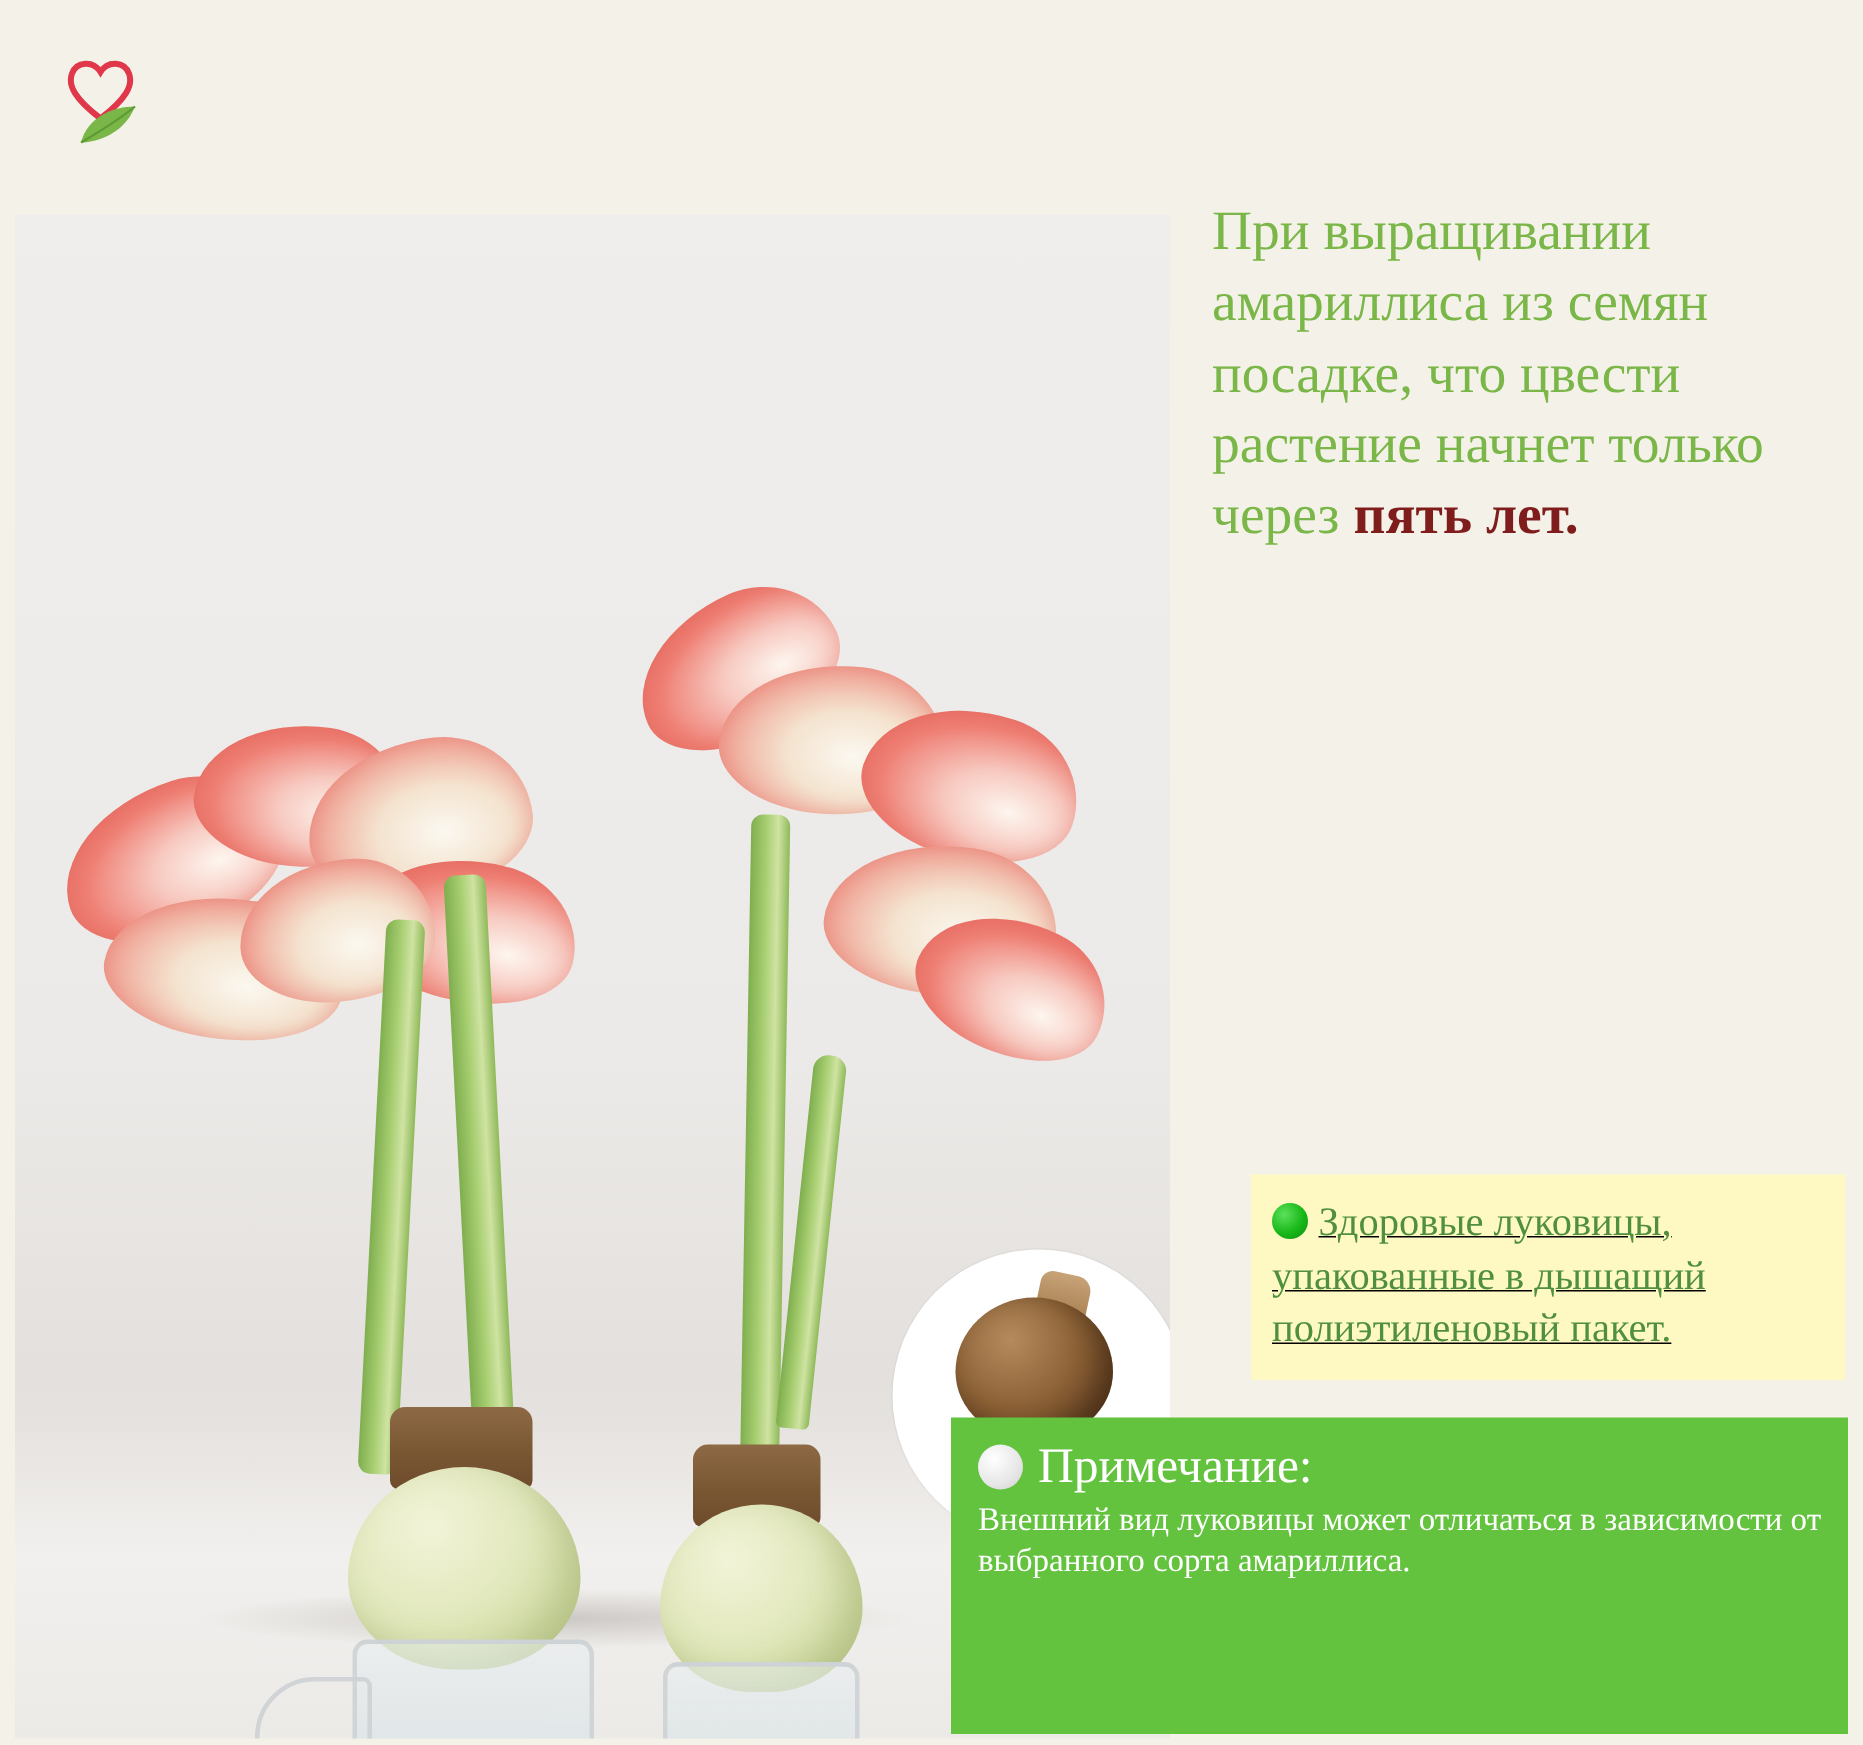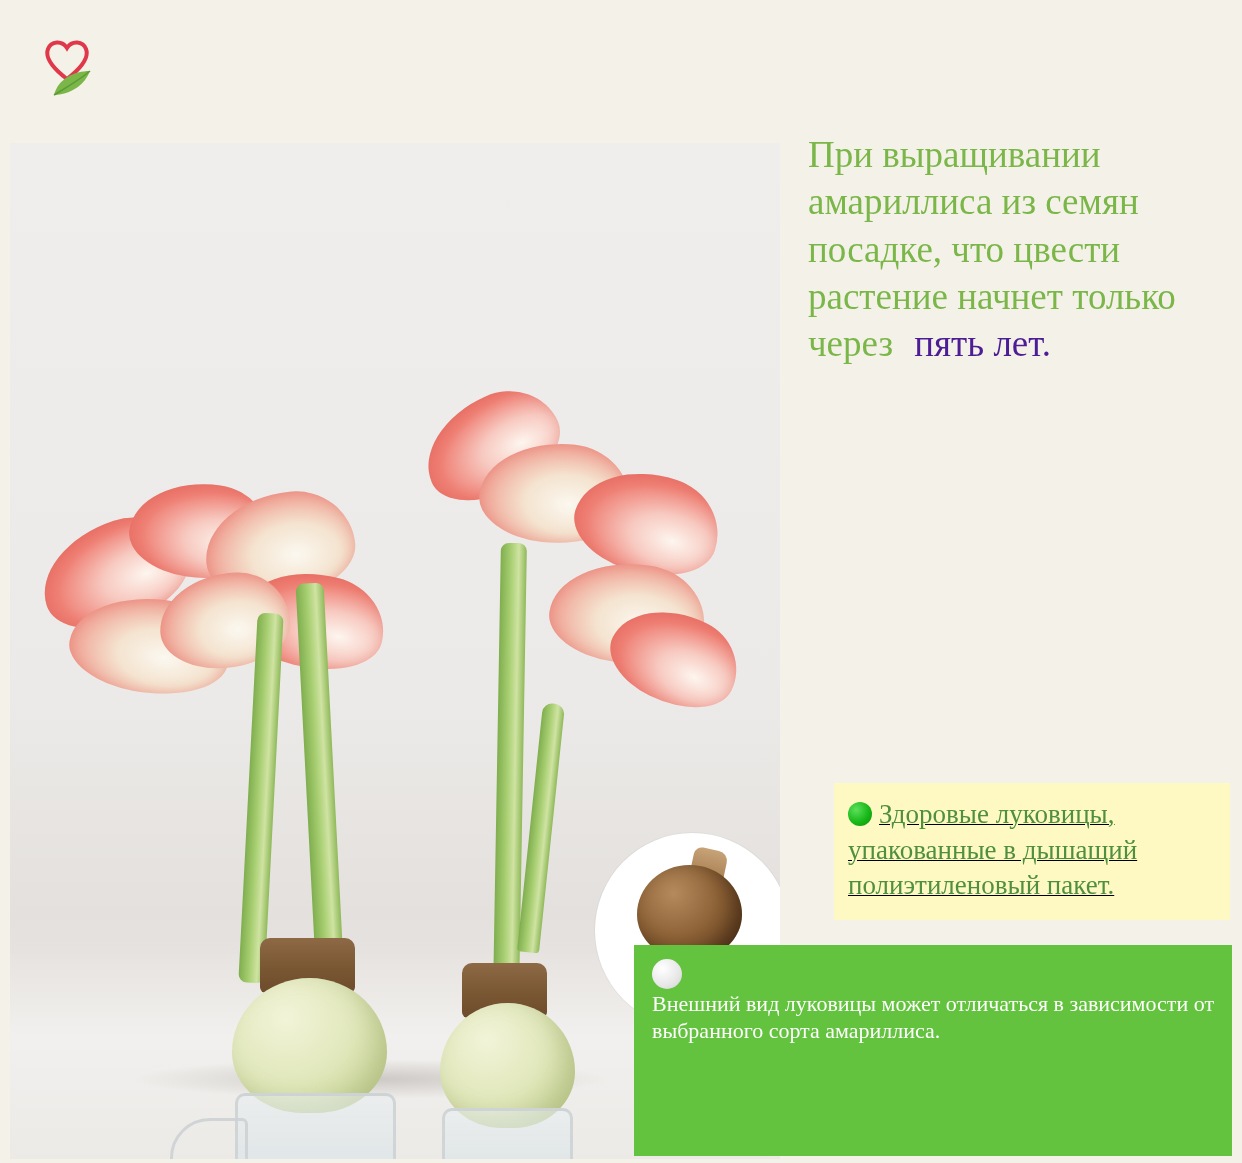--- a/index.html
+++ b/index.html
@@ -166,23 +166,22 @@
     position: absolute;
     left: 8px;
     top: 94px;
     width: 424px;
     font-size: 37px;
     line-height: 1.28;
     color: #7ab648;
     font-family: "Liberation Serif", serif;
   }
   .para-main .accent-red {
-    color: #4c1d95;
-    font-weight: normal;
-    margin-left: 12px;
+    color: #7f1d1d;
+    font-weight: bold;
   }
   .para-second {
     position: absolute;
     left: 8px;
     top: 468px;
     width: 426px;
     font-size: 37px;
     line-height: 1.28;
     color: #8cc65a;
   }
@@ -336,15 +335,16 @@
 
 </div>
 
 <div class="note-green">
   <span class="dot"></span><span class="txt">Здоровые луковицы, упакованные в дышащий полиэтиленовый пакет.</span>
 </div>
 
 <div class="note-bottom">
   <div class="head">
     <span class="circle"></span>
+    <span>Примечание:</span>
   </div>
   <div class="body">Внешний вид луковицы может отличаться в зависимости от выбранного сорта амариллиса.</div>
 </div>
 
 </body></html>

